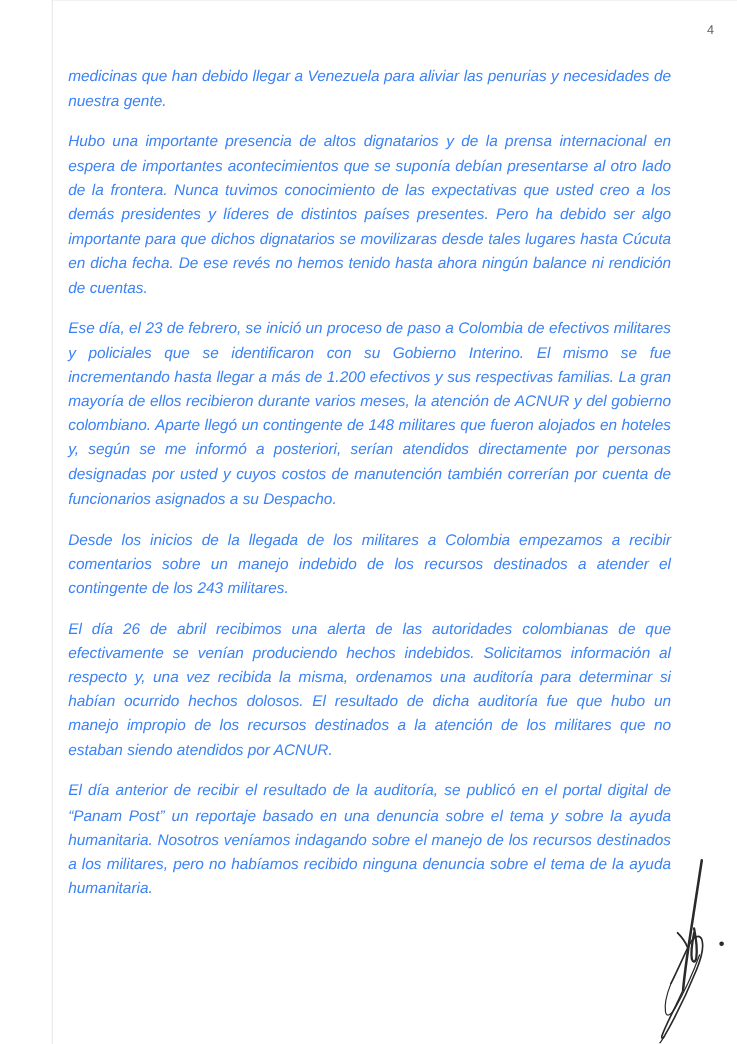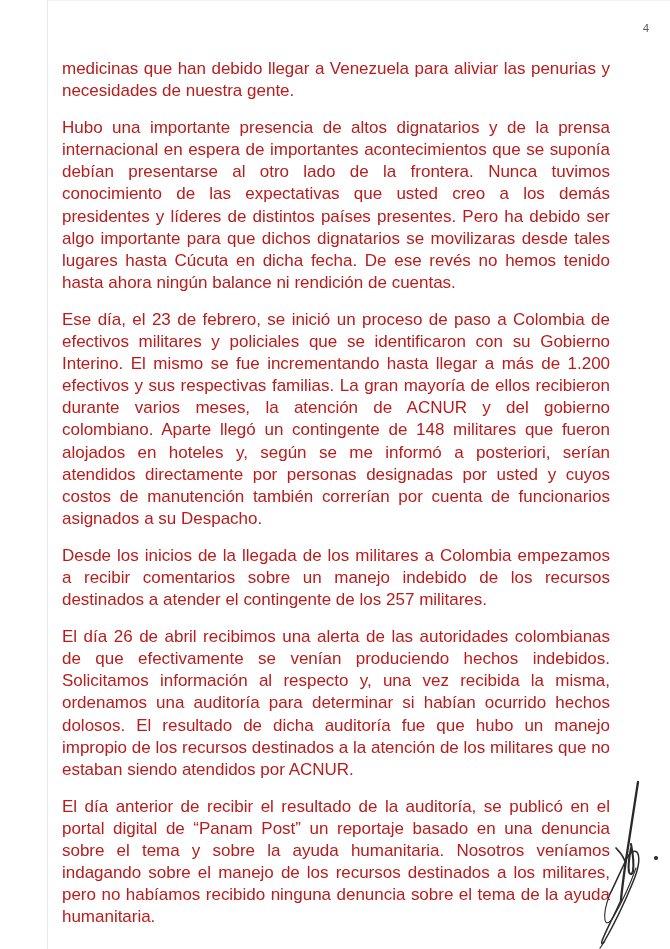--- a/index.html
+++ b/index.html
@@ -44,27 +44,28 @@
     letter-spacing: 0.2px;
   }
   #body-text {
     position: absolute;
     left: 62px;
     top: 58px;
     width: 548px;
   }
   .para {
     margin: 0 0 15px 0;
-    font-size: 17px;
+    font-size: 14px;
     line-height: 22.1px;
-    color: #b91c1c;
+    color: #3b82f6;
     text-align: justify;
     text-justify: inter-word;
     letter-spacing: -0.02px;
     word-spacing: 0.1px;
+    font-style: italic;
   }
   .para:last-child {
     margin-bottom: 0;
   }
   
   #signature-mark {
     position: absolute;
     left: 576px;
     top: 778px;
     width: 94px;
@@ -84,21 +85,21 @@
 
   <div id="scan-top-edge"></div>
   <div id="scan-left-edge"></div>
 
   <div id="page-number">4</div>
 
   <div id="body-text">
     <p class="para">medicinas que han debido llegar a Venezuela para aliviar las penurias y necesidades de nuestra gente.</p>
     <p class="para">Hubo una importante presencia de altos dignatarios y de la prensa internacional en espera de importantes acontecimientos que se suponía debían presentarse al otro lado de la frontera.  Nunca tuvimos conocimiento de las expectativas que usted creo a los demás presidentes y líderes de distintos países presentes.  Pero ha debido ser algo importante para que dichos dignatarios se movilizaras desde tales lugares hasta Cúcuta en dicha fecha. De ese revés no hemos tenido hasta ahora ningún balance ni rendición de cuentas.</p>
     <p class="para">Ese día, el 23 de febrero, se inició un proceso de paso a Colombia de efectivos militares y policiales que se identificaron con su Gobierno Interino.  El mismo se fue incrementando hasta llegar a más de 1.200 efectivos y sus respectivas familias.  La gran mayoría de ellos recibieron durante varios meses, la atención de ACNUR y del gobierno colombiano.  Aparte llegó un contingente de 148 militares que fueron alojados en hoteles y, según se me informó a posteriori, serían atendidos directamente por personas designadas por usted y cuyos costos de manutención también correrían por cuenta de funcionarios asignados a su Despacho.</p>
-    <p class="para">Desde los inicios de la llegada de los militares a Colombia empezamos a recibir comentarios sobre un manejo indebido de los recursos destinados a atender el contingente de los 257 militares.</p>
+    <p class="para">Desde los inicios de la llegada de los militares a Colombia empezamos a recibir comentarios sobre un manejo indebido de los recursos destinados a atender el contingente de los 243 militares.</p>
     <p class="para">El día 26 de abril recibimos una alerta de las autoridades colombianas de que efectivamente se venían produciendo hechos indebidos.  Solicitamos información al respecto y, una vez recibida la misma, ordenamos una auditoría para determinar si habían ocurrido hechos dolosos.  El resultado de dicha auditoría fue que hubo un manejo impropio de los recursos destinados a la atención de los militares que no estaban siendo atendidos por ACNUR.</p>
     <p class="para">El día anterior de recibir el resultado de la auditoría, se publicó en el portal digital de “Panam Post” un reportaje basado en una denuncia sobre el tema y sobre la ayuda humanitaria.  Nosotros veníamos indagando sobre el manejo de los recursos destinados a los militares, pero no habíamos recibido ninguna denuncia sobre el tema de la ayuda humanitaria.</p>
   </div>
 
   <div id="signature-mark">
     <svg viewBox="0 0 94 171" xmlns="http://www.w3.org/2000/svg" fill="none" stroke="#2a2a2a" stroke-linecap="round" stroke-linejoin="round">
 
       <path d="M62 4 C58 30, 54 56, 50 82 C48 96, 46 110, 45 122" stroke-width="2.3"></path>
 
       <path d="M45 122 C38 138, 30 152, 26 163 C25 166, 26 167, 28 164

